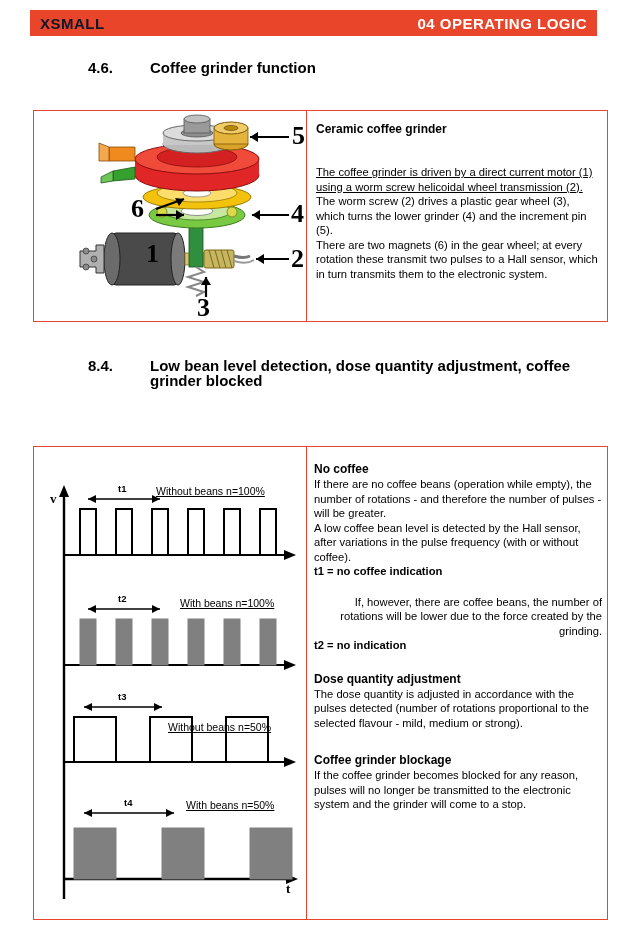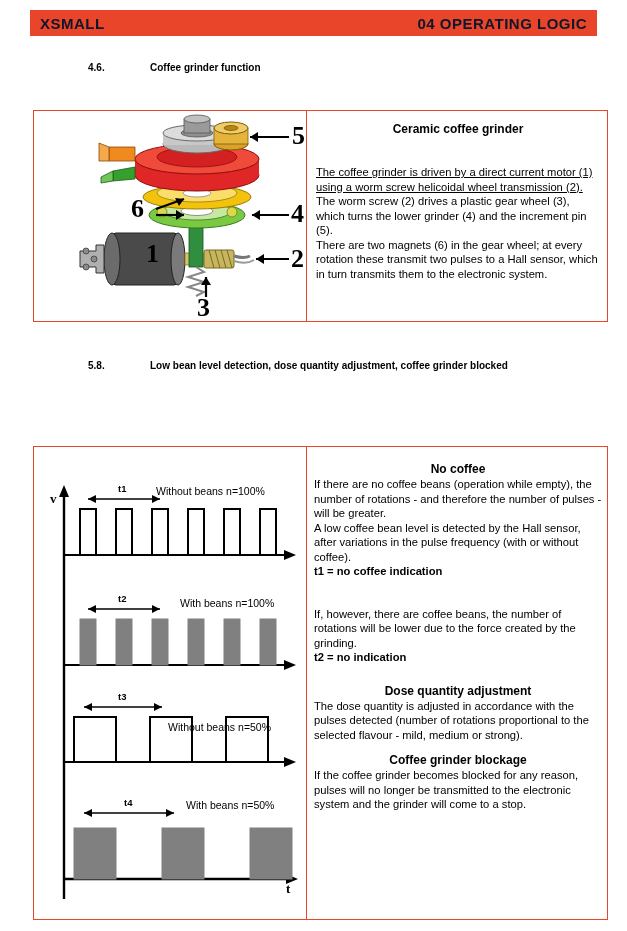--- a/index.html
+++ b/index.html
@@ -25,30 +25,30 @@
     justify-content: space-between;
     padding: 0 10px;
   }
   .header-bar .h-left {
     color: #0f172a;
     font-size: 15px;
     font-weight: bold;
     letter-spacing: 0.5px;
   }
   .header-bar .h-right {
-    color: #0f172a;
+    color: #ffffff;
     font-size: 15px;
     font-weight: bold;
     letter-spacing: 0.5px;
   }
 
   
   .sec-heading {
     position: absolute;
-    font-size: 10px;
+    font-size: 15px;
     font-weight: bold;
     line-height: 15px;
   }
   .sec-num { display: inline-block; width: 62px; }
 
   
   .box {
     position: absolute;
     border: 1.5px solid #e8452a;
     background: #ffffff;
@@ -61,21 +61,20 @@
   }
 
   .txt-body {
     font-size: 11.2px;
     line-height: 14.5px;
   }
   .txt-title {
     font-size: 12px;
     font-weight: bold;
     line-height: 16px;
-    text-align: center;
   }
   .bold { font-weight: bold; }
 
   
   #fig1 {
     position: absolute;
     left: 0; top: 0;
     width: 272px; height: 205px;
   }
   .lbl {
@@ -87,20 +86,21 @@
   
   #fig2 {
     position: absolute;
     left: 0; top: 0;
     width: 272px; height: 474px;
   }
   .wf-label {
     position: absolute;
     font-size: 10.5px;
     white-space: nowrap;
+    text-decoration: underline;
   }
   .tmark {
     position: absolute;
     font-size: 9.5px;
     font-weight: bold;
   }
 
   .axis-letter {
     position: absolute;
     font-weight: bold;
@@ -211,21 +211,21 @@
 
   <div style="position:absolute; left:282px; top:10px; width:284px;">
     <div class="txt-title">Ceramic coffee grinder</div>
     <div class="txt-body" style="margin-top:28px;text-decoration:underline;">The coffee grinder is driven by a direct current motor (1) using a worm screw helicoidal wheel transmission (2).</div>
     <div class="txt-body">The worm screw (2) drives a plastic gear wheel (3), which turns the lower grinder (4) and the increment pin (5).</div>
     <div class="txt-body">There are two magnets (6) in the gear wheel; at every rotation these transmit two pulses to a Hall sensor, which in turn transmits them to the electronic system.</div>
   </div>
 </div>
 
 <div class="sec-heading" style="left:88px; top:358px; width:510px;">
-  <span class="sec-num">5.8.</span><span style="display:inline-block; width:435px; vertical-align:top;">Low bean level detection, dose quantity adjustment, coffee grinder blocked</span>
+  <span class="sec-num">8.4.</span><span style="display:inline-block; width:435px; vertical-align:top;">Low bean level detection, dose quantity adjustment, coffee grinder blocked</span>
 </div>
 
 <div class="box" style="left:33px; top:446px; width:575px; height:474px;">
   <div class="box-divider" style="left:272px;"></div>
 
   <div id="fig2">
     <svg width="272" height="474" viewBox="0 0 272 474" xmlns="http://www.w3.org/2000/svg">
 
       <line x1="30" y1="45" x2="30" y2="452" stroke="#000" stroke-width="2.4"></line>
       <polygon points="30,38 25,50 35,50" fill="#000"></polygon>
@@ -299,23 +299,23 @@
     <div class="tmark" style="left:90px; top:350px;">t4</div>
   </div>
 
   <div style="position:absolute; left:280px; top:14px; width:288px;">
 
     <div class="txt-title">No coffee</div>
     <div class="txt-body">If there are no coffee beans (operation while empty), the number of rotations - and therefore the number of pulses - will be greater.</div>
     <div class="txt-body">A low coffee bean level is detected by the Hall sensor, after variations in the pulse frequency (with or without coffee).</div>
     <div class="txt-body bold">t1 = no coffee indication</div>
 
-    <div class="txt-body" style="margin-top:28px;">If, however, there are coffee beans, the number of rotations will be lower due to the force created by the grinding.</div>
+    <div class="txt-body" style="margin-top:16px;text-align:right;">If, however, there are coffee beans, the number of rotations will be lower due to the force created by the grinding.</div>
     <div class="txt-body bold">t2 = no indication</div>
 
 
     <div class="txt-title" style="margin-top:18px;">Dose quantity adjustment</div>
     <div class="txt-body">The dose quantity is adjusted in accordance with the pulses detected (number of rotations proportional to the selected flavour - mild, medium or strong).</div>
 
-    <div class="txt-title" style="margin-top:10px;">Coffee grinder blockage</div>
+    <div class="txt-title" style="margin-top:22px;">Coffee grinder blockage</div>
     <div class="txt-body">If the coffee grinder becomes blocked for any reason, pulses will no longer be transmitted to the electronic system and the grinder will come to a stop.</div>
   </div>
 </div>
 
 </body></html>

